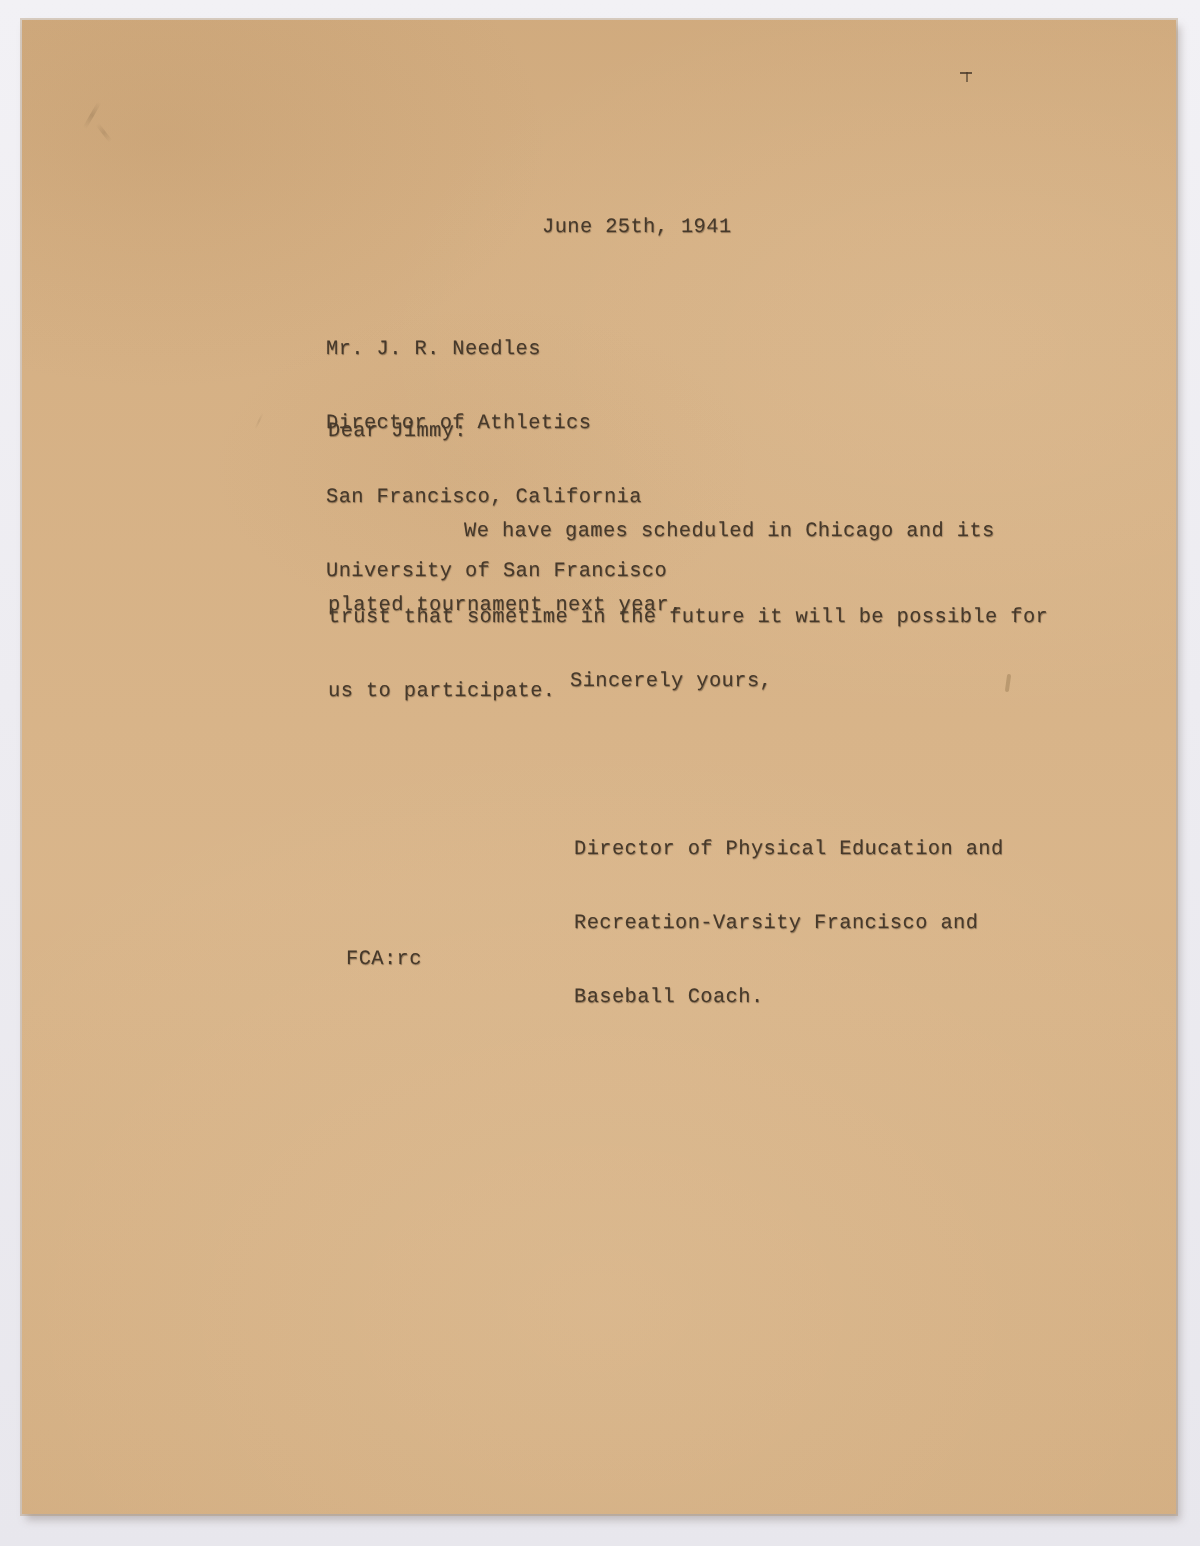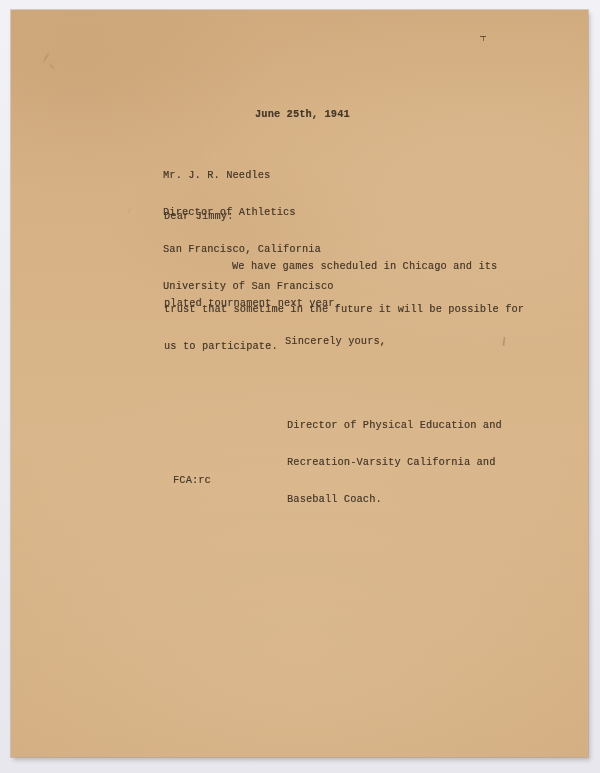--- a/index.html
+++ b/index.html
@@ -25,21 +25,21 @@
   }
   .t {
     position: absolute;
     color: #46392b;
     font-size: 10.2px;
     line-height: 12.35px;
     letter-spacing: 0.02em;
     white-space: pre;
     text-shadow: 0.3px 0.3px 0.5px rgba(80,60,40,0.55);
   }
-  .date       { left: 244px; top: 99px; font-weight: bold;  }
+  .date       { left: 260px; top: 99px;  }
   .address    { left: 152px; top: 135px; }
   .salutation { left: 153px; top: 201px; }
   .para-1     { left: 153px; top: 226px; }
   .para-2     { left: 153px; top: 269px; }
   .indent     { padding-left: 68px; }
   .closing    { left: 274px; top: 326px; text-align: center; }
   .signature  { left: 276px; top: 385px; }
   .initials   { left: 162px; top: 465px; }
 
   
@@ -104,20 +104,20 @@
 
     <div class="t para-2">
       <div>trust that sometime in the future it will be possible for</div>
       <div>us to participate.</div>
     </div>
 
     <div class="t closing">Sincerely yours,</div>
 
     <div class="t signature">
       <div>Director of Physical Education and</div>
-      <div>Recreation-Varsity California and</div>
+      <div>Recreation-Varsity Francisco and</div>
       <div>Baseball Coach.</div>
     </div>
 
     <div class="t initials">FCA:rc</div>
 
   </div>
 </div>
 
 </body></html>

